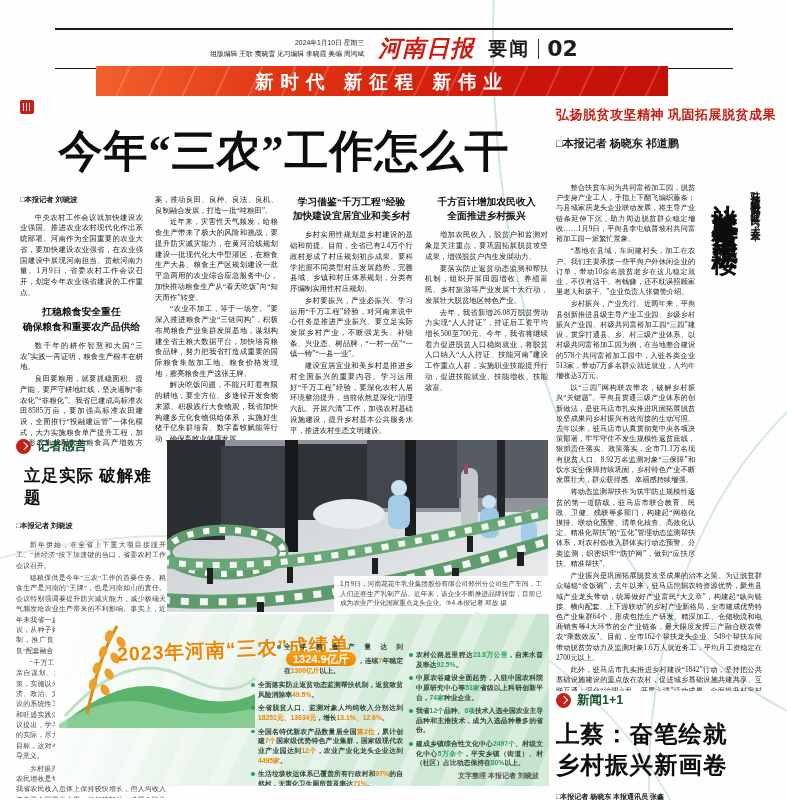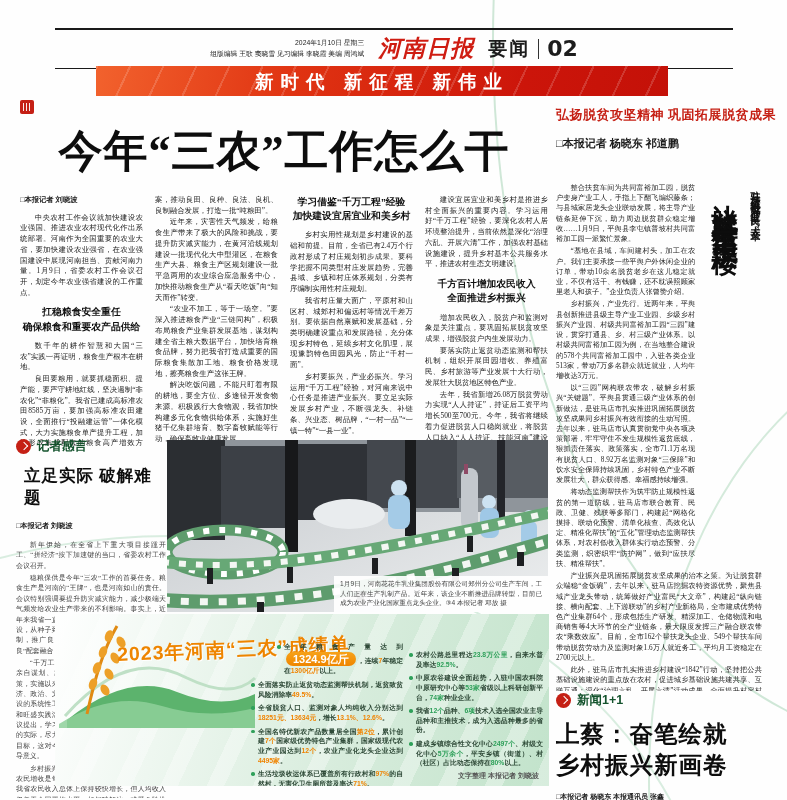--- a/index.html
+++ b/index.html
@@ -130,21 +130,20 @@
         <p class="bp t-h">扛稳粮食安全重任
 确保粮食和重要农产品供给</p>
         <p class="bp t-p">数千年的耕作智慧和大国“三农”实践一再证明，粮食生产根本在耕地。</p>
         <p class="bp t-p">良田要粮用，就要抓稳面积、提产能，要严守耕地红线，坚决遏制“非农化”“非粮化”。我省已建成高标准农田8585万亩，要加强高标准农田建设，全面推行“投融建运管”一体化模式，大力实施粮食单产提升工程，加快形成集成配套的粮食高产增效方案，推动良田、良种、良法、良机、良制融合发展，打造一批“吨粮田”。</p>
         <p class="bp t-p">近年来，灾害性天气频发，给粮食生产带来了极大的风险和挑战，要提升防灾减灾能力，在黄河沿线规划建设一批现代化大中型灌区，在粮食生产大县、粮食主产区规划建设一批平急两用的农业综合应急服务中心，加快推动粮食生产从“看天吃饭”向“知天而作”转变。</p>
         <p class="bp t-p">“农业不加工，等于一场空。”要深入推进粮食产业“三链同构”，积极布局粮食产业集群发展基地，谋划构建全省主粮大数据平台，加快培育粮食品牌，努力把我省打造成重要的国际粮食集散加工地、粮食价格发现地，擦亮粮食生产这张王牌。</p>
         <p class="bp t-p">解决吃饭问题，不能只盯着有限的耕地，要全方位、多途径开发食物来源。积极践行大食物观，我省加快构建多元化食物供给体系，实施好生猪千亿集群培育、数字畜牧赋能等行动，确保畜牧业健康发展。</p>
         <p class="bp t-h">学习借鉴“千万工程”经验
 加快建设宜居宜业和美乡村</p>
         <p class="bp t-p">乡村实用性规划是乡村建设的基础和前提。目前，全省已有2.4万个行政村形成了村庄规划初步成果。要科学把握不同类型村庄发展趋势，完善县域、乡镇和村庄体系规划，分类有序编制实用性村庄规划。</p>
-        <p class="bp t-p">我省村庄量大面广，平原村和山区村、城郊村和偏远村等情况千差万别。要依据自然禀赋和发展基础，分类明确建设重点和发展路径，充分体现乡村特色，延续乡村文化肌理，展现豫韵特色田园风光，防止“千村一面”。</p>
         <p class="bp t-p">乡村要振兴，产业必振兴。学习运用“千万工程”经验，对河南来说中心任务是推进产业振兴。要立足实际发展乡村产业，不断强龙头、补链条、兴业态、树品牌，“一村一品”“一镇一特”“一县一业”。</p>
         <p class="bp t-p">建设宜居宜业和美乡村是推进乡村全面振兴的重要内容。学习运用好“千万工程”经验，要深化农村人居环境整治提升，当前依然是深化“治理六乱、开展六清”工作，加强农村基础设施建设，提升乡村基本公共服务水平，推进农村生态文明建设。</p>
         <p class="bp t-h">千方百计增加农民收入
 全面推进乡村振兴</p>
         <p class="bp t-p">增加农民收入，脱贫户和监测对象是关注重点，要巩固拓展脱贫攻坚成果，增强脱贫户内生发展动力。</p>
         <p class="bp t-p">要落实防止返贫动态监测和帮扶机制，组织开展田园增收、养殖富民、乡村旅游等产业发展十大行动，发展壮大脱贫地区特色产业。</p>
         <p class="bp t-p">去年，我省新增26.08万脱贫劳动力实现“人人持证”，持证后工资平均增长500至700元。今年，我省将继续着力促进脱贫人口稳岗就业，将脱贫人口纳入“人人持证、技能河南”建设工作重点人群，实施职业技能提升行动，促进技能就业、技能增收、技能致富。</p>
       </div>
   </section>
 

